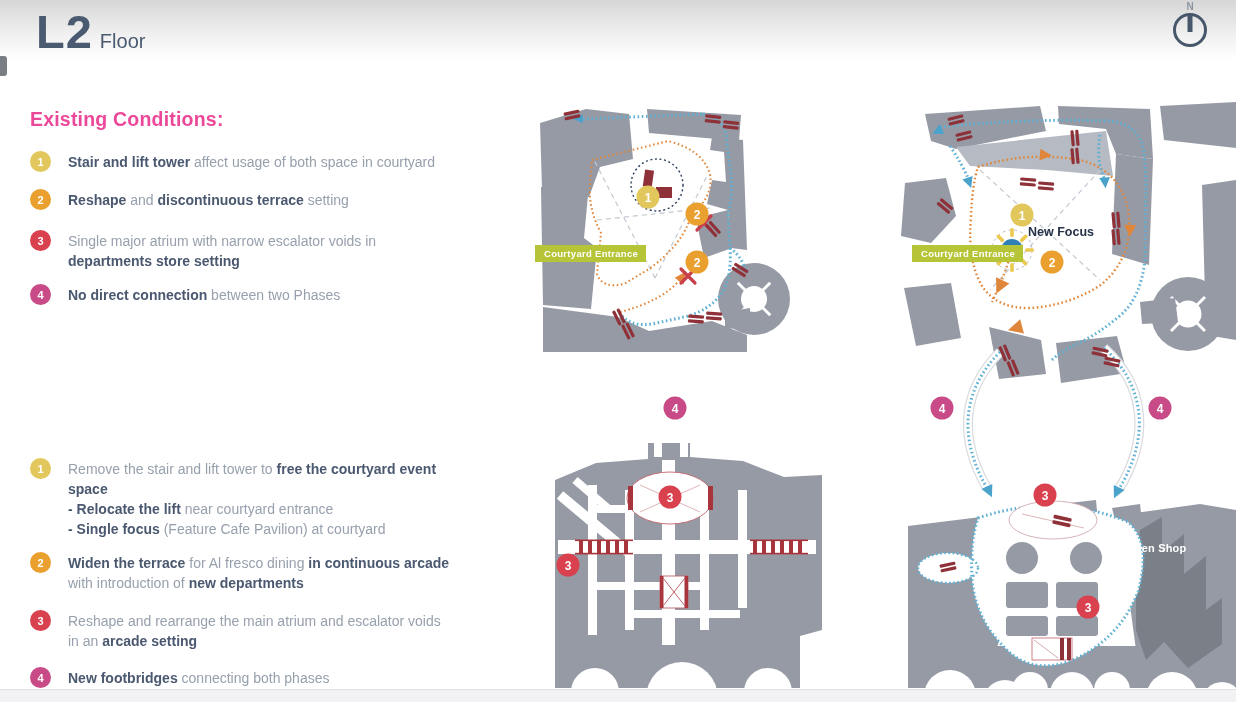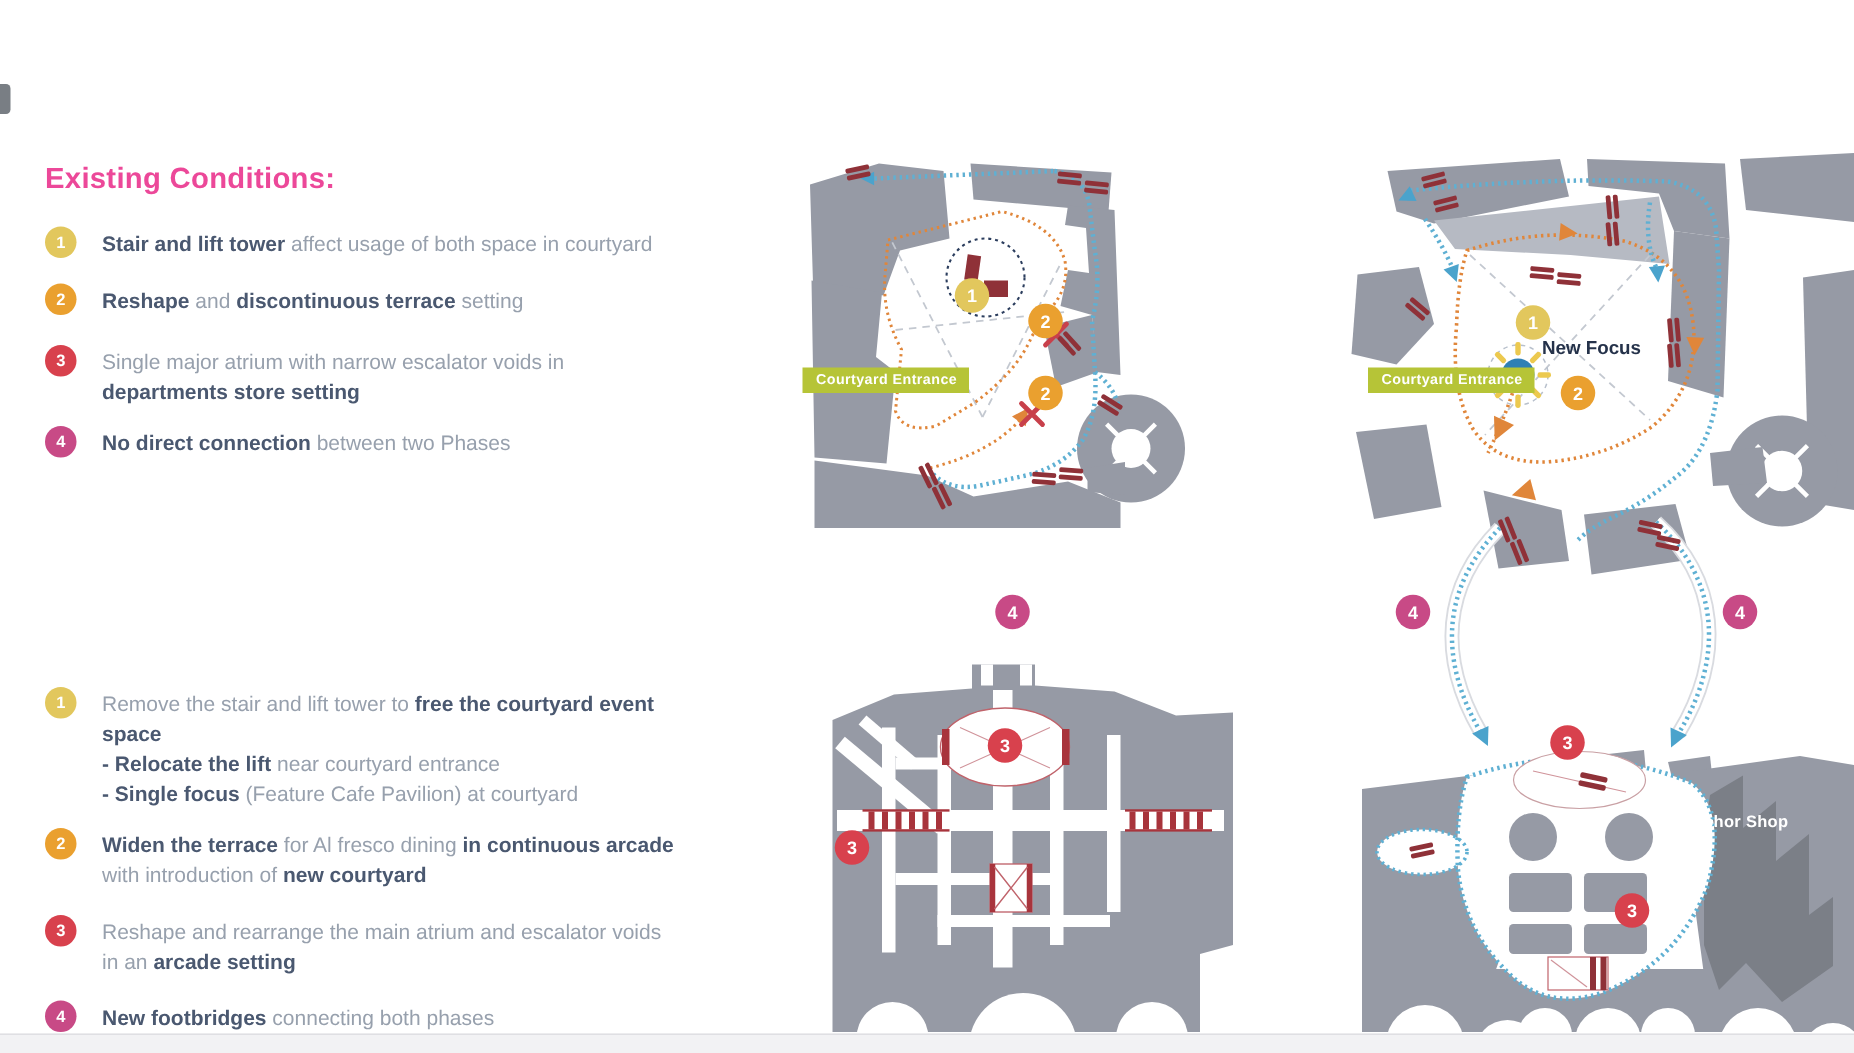--- a/index.html
+++ b/index.html
@@ -78,20 +78,32 @@
   .footer {
     position:absolute; left:0; bottom:0; width:1236px; height:13px;
     background:#f2f2f4; border-top:1px solid #dfdfe3;
   }
 </style>
 </head>
 <body>
 
 <div class="slide">
 
+  <header class="header">
+    <div class="title-wrap">
+      <span class="title-big">L2</span>
+      <span class="title-sub">Floor</span>
+    </div>
+    <div class="compass">
+      <span class="compass-n">N</span>
+      <span class="compass-circle">
+          <span class="compass-needle"></span>
+        </span>
+    </div>
+  </header>
   <div class="edge-mark"></div>
 
   <h2 class="sec-h h-existing">Existing Conditions:</h2>
 
   <div class="item e1">
     <span class="badge tone-yellow">1</span>
     <p class="itext"><span class="b">Stair and lift tower</span><span class="n"> affect usage of both space in courtyard</span></p>
   </div>
   <div class="item e2">
     <span class="badge tone-orange">2</span>
@@ -111,21 +123,21 @@
   <div class="item s1">
     <span class="badge tone-yellow">1</span>
     <p class="itext"><span class="n">Remove the stair and lift tower to </span><span class="b">free the courtyard event
 space</span><span class="b">
 - Relocate the lift</span><span class="n"> near courtyard entrance</span><span class="b">
 - Single focus</span><span class="n"> (Feature Cafe Pavilion) at courtyard</span></p>
   </div>
   <div class="item s2">
     <span class="badge tone-orange">2</span>
     <p class="itext"><span class="b">Widen the terrace</span><span class="n"> for Al fresco dining </span><span class="b">in continuous arcade</span><span class="n">
-with introduction of </span><span class="b">new courtyard</span></p>
+with introduction of </span><span class="b">new departments</span></p>
   </div>
   <div class="item s3">
     <span class="badge tone-red">3</span>
     <p class="itext"><span class="n">Reshape and rearrange the main atrium and escalator voids
 in an </span><span class="b">arcade setting</span></p>
   </div>
   <div class="item s4">
     <span class="badge tone-pink">4</span>
     <p class="itext"><span class="b">New footbridges</span><span class="n"> connecting both phases</span></p>
   </div>
@@ -366,21 +378,21 @@
       <circle cx="572" cy="604" r="22" fill="#ffffff"></circle>
       <circle cx="612" cy="600" r="18" fill="#ffffff"></circle>
       <circle cx="672" cy="608" r="26" fill="#ffffff"></circle>
       <circle cx="722" cy="612" r="20" fill="#ffffff"></circle>
     </g>
   </svg>
 
   <div class="entrance-label" style="left:511px; top:245px;">Courtyard Entrance</div>
   <div class="entrance-label" style="left:888px; top:245px;">Courtyard Entrance</div>
   <div class="new-focus">New Focus</div>
-  <div class="anchor-shop">Anchor Shop</div>
+  <div class="anchor-shop">Widen Shop</div>
 
   <div class="pbadge tone-yellow" style="left:648px; top:197px;">1</div>
   <div class="pbadge tone-orange" style="left:697px; top:214px;">2</div>
   <div class="pbadge tone-orange" style="left:697px; top:262px;">2</div>
 
   <div class="pbadge tone-yellow" style="left:1022px; top:215px;">1</div>
   <div class="pbadge tone-orange" style="left:1052px; top:262px;">2</div>
 
   <div class="pbadge tone-pink" style="left:675px; top:408px;">4</div>
   <div class="pbadge tone-red" style="left:670px; top:497px;">3</div>

